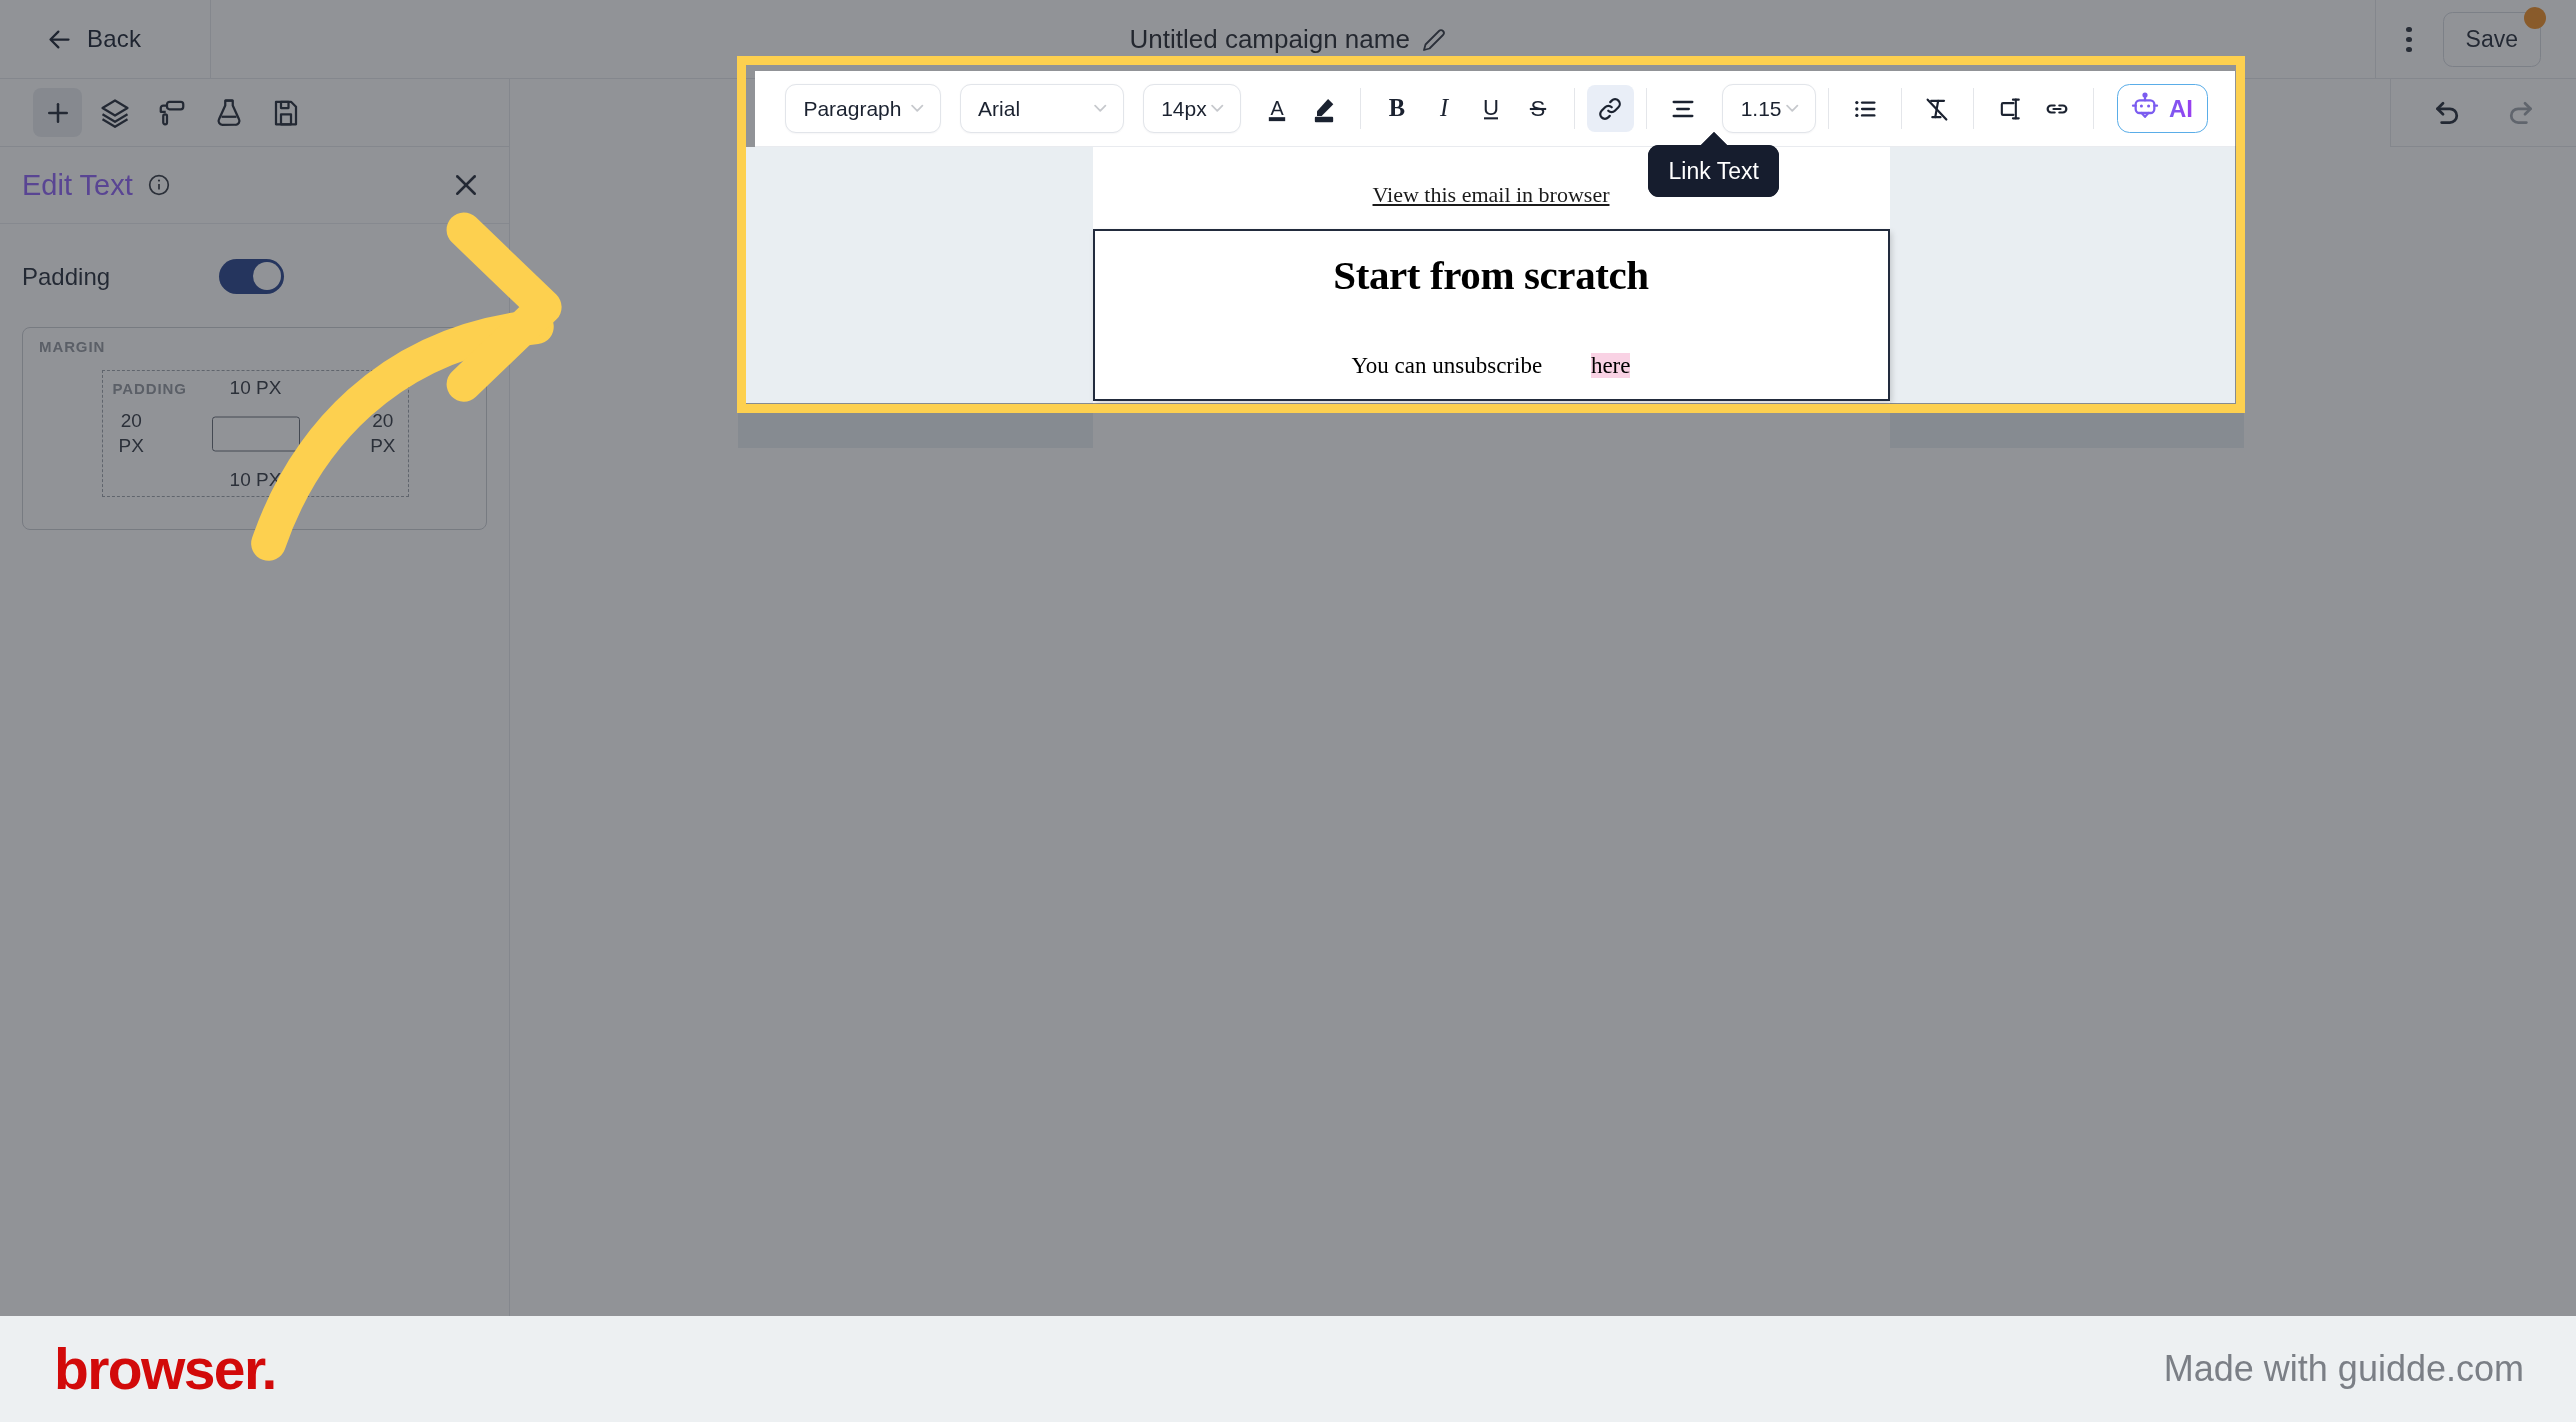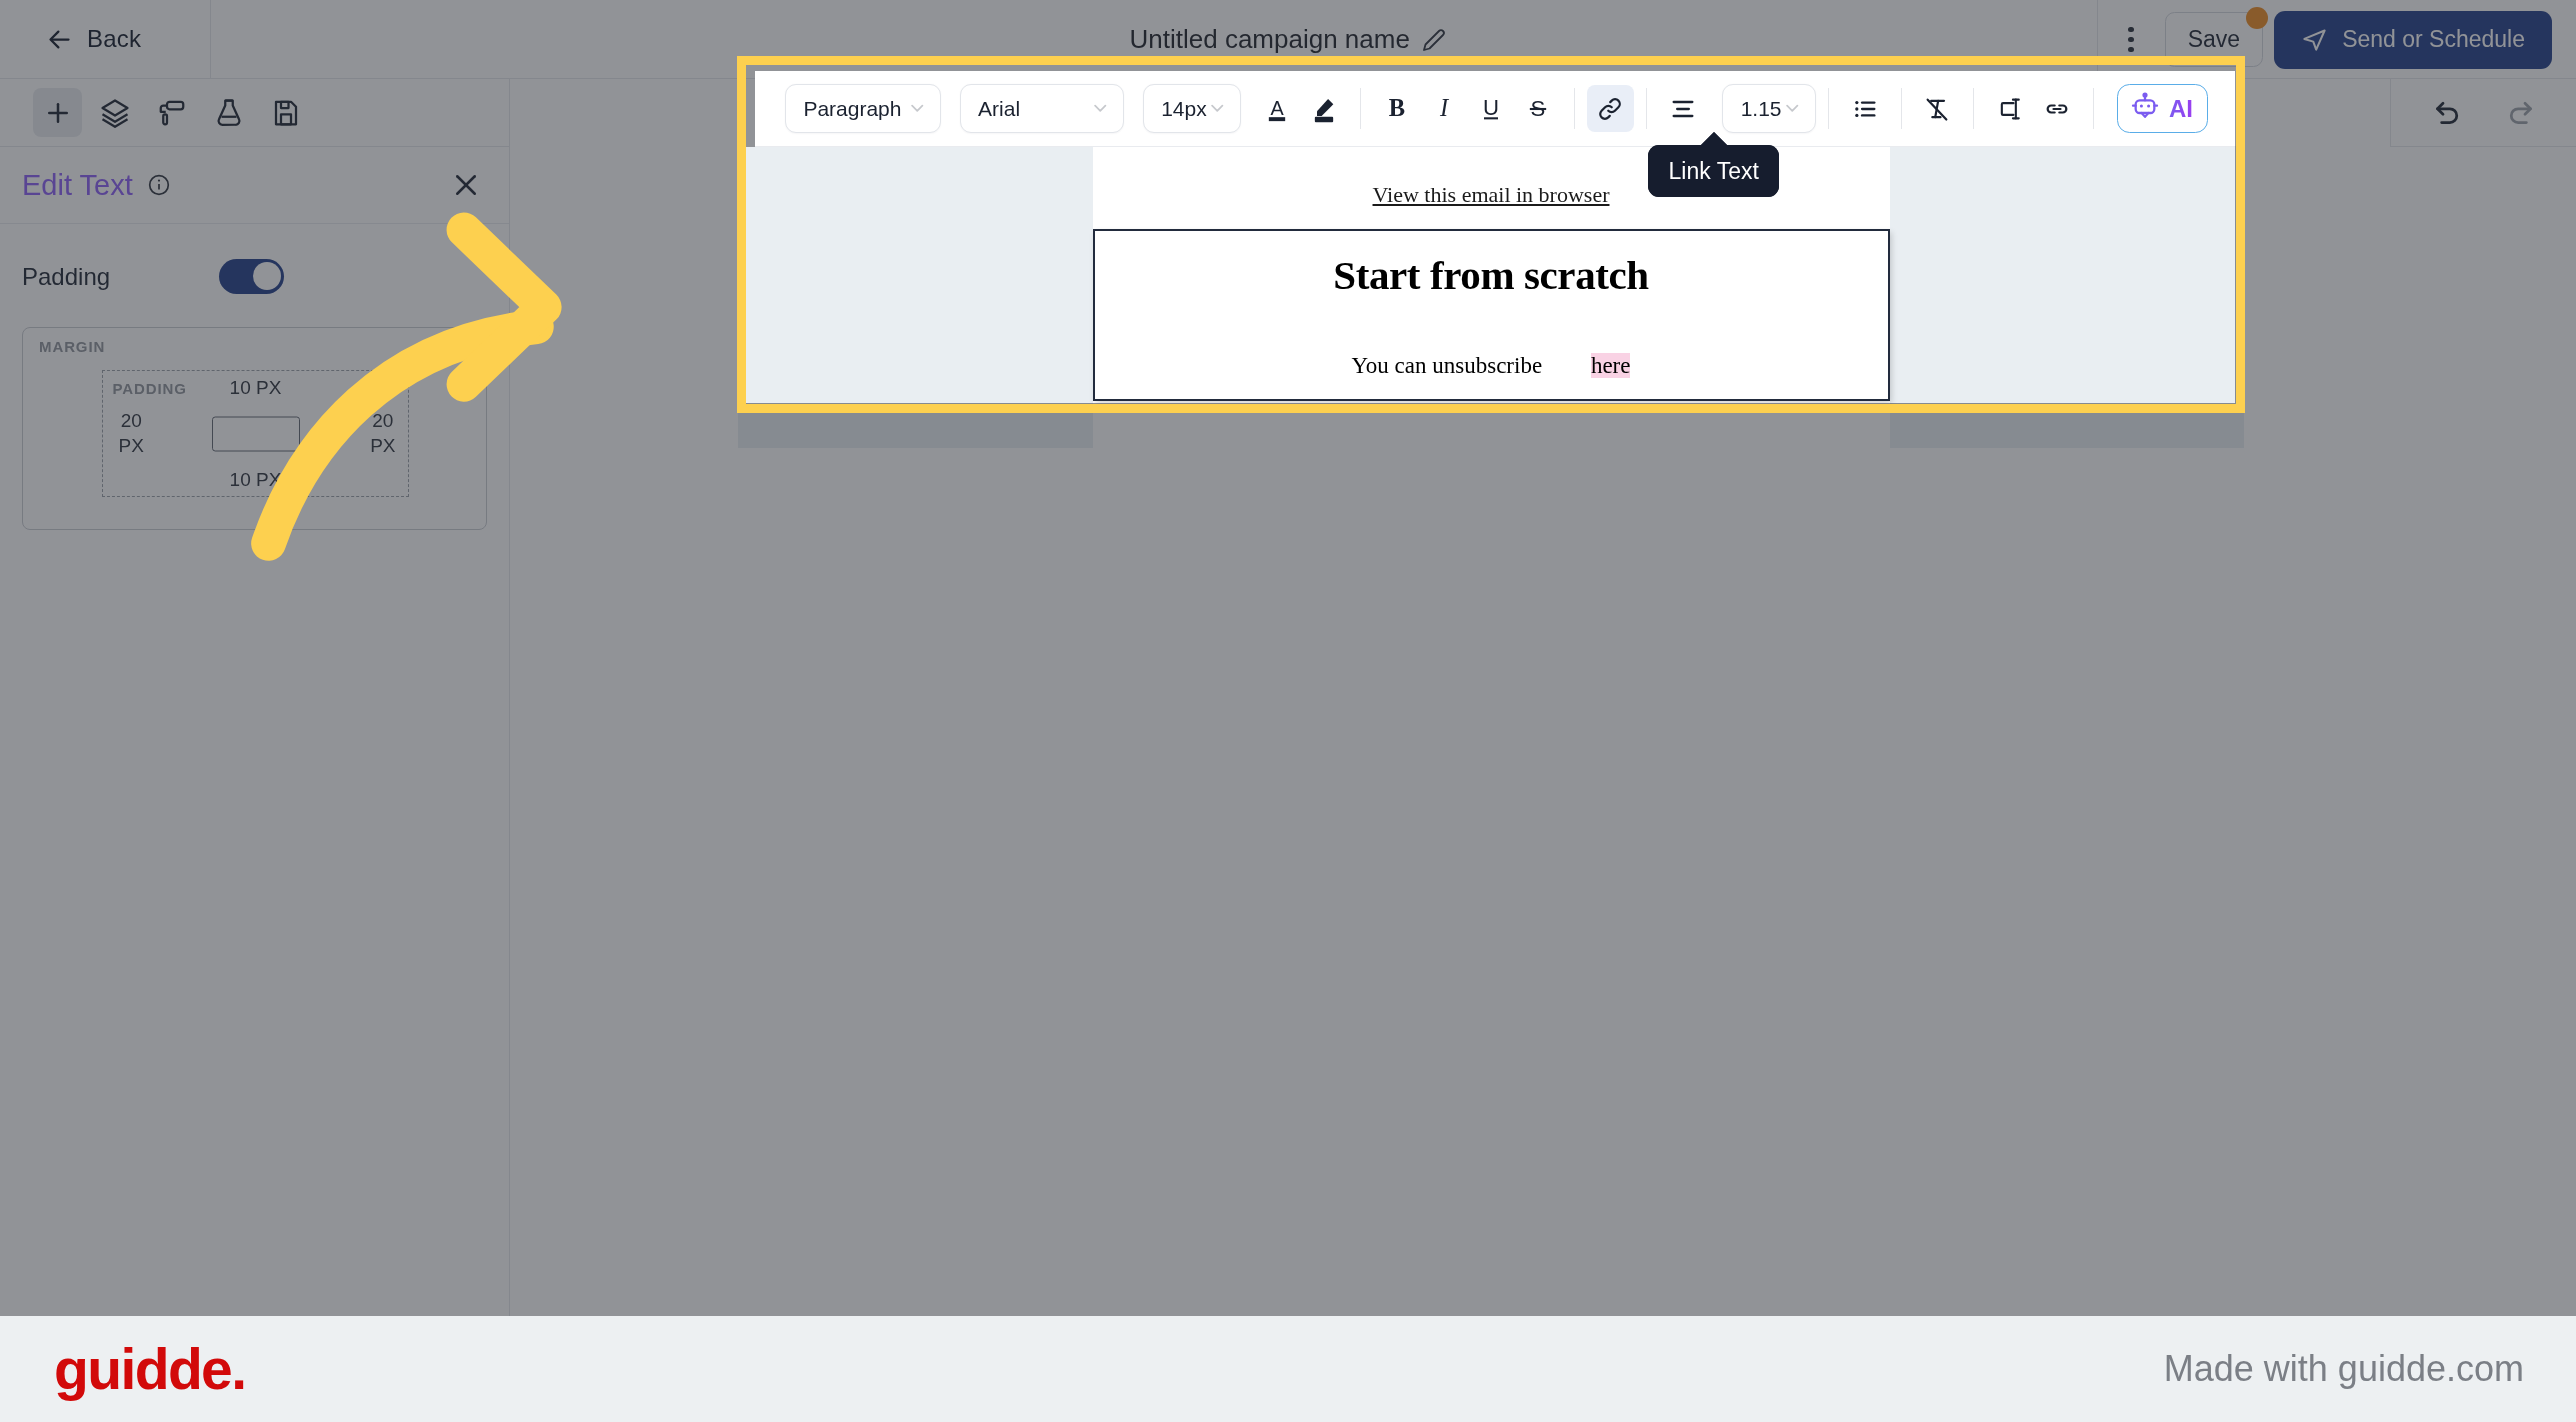--- a/index.html
+++ b/index.html
@@ -294,28 +294,20 @@
         <div class="kebab-wrap">
           <span class="kebab">
               <i></i>
               <i></i>
               <i></i>
             </span>
         </div>
         <div class="save-btn">
           <span>Save</span>
           <span class="save-dot"></span>
-        </div>
-        <div class="send-btn">
-          <span class="send-icon">
-            <svg viewBox="0 0 24 24" fill="none" stroke="#ffffff" stroke-width="1.8" stroke-linejoin="round">
-                <path d="M3 11.5 21 4l-7.5 17-2.6-7.1L3 11.5z"></path>
-              </svg>
-          </span>
-          <span>Send or Schedule</span>
         </div>
       </div>
     </div>
 
     <div class="toolstrip">
       <div class="tool-ico active">
         <svg viewBox="0 0 24 24" fill="none" stroke="#1b2230" stroke-width="2" stroke-linecap="round">
             <line x1="12" y1="5" x2="12" y2="19"></line>
             <line x1="5" y1="12" x2="19" y2="12"></line>
           </svg>
@@ -748,18 +740,18 @@
     <path d="M298 62 L 400 160 L 298 258" fill="none" stroke="#fdd04f" stroke-width="44" stroke-linecap="round" stroke-linejoin="round"></path>
   </svg>
 
   <svg class="guidde-badge" viewBox="0 0 48 48">
     <circle cx="24" cy="24" r="22" fill="#ffffff" opacity=".5"></circle>
     <text x="24" y="34" text-anchor="middle" font-size="30" font-weight="bold" fill="#961515" font-family="Liberation Sans, sans-serif">g</text>
   </svg>
   <div class="badge-count">63</div>
 
   <div class="footer">
-    <span class="guidde-logo">guidde.</span>
+    <span class="guidde-logo">browser.</span>
     <span class="made-with">Made with guidde.com</span>
   </div>
 
 </div>
 
 
 </body></html>

